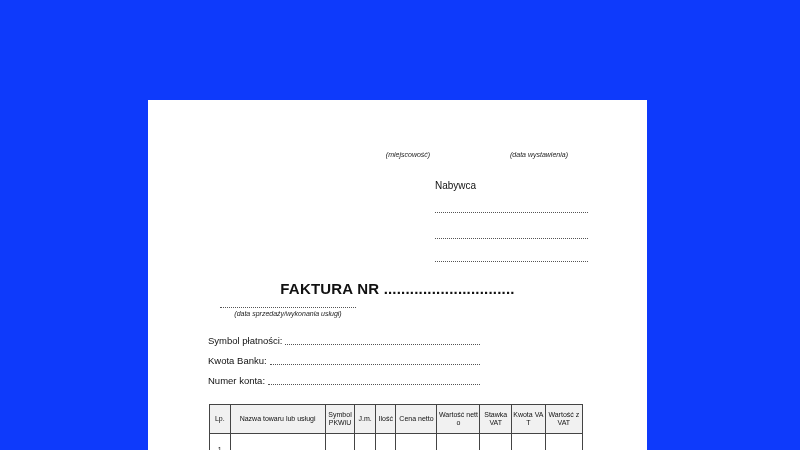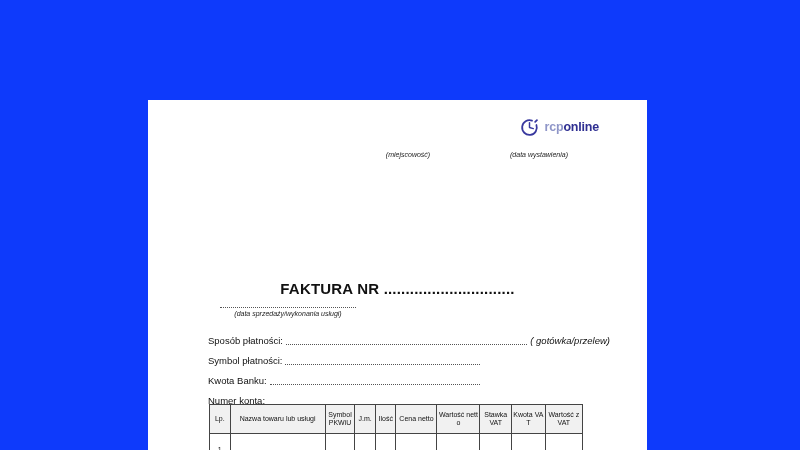--- a/index.html
+++ b/index.html
@@ -61,54 +61,45 @@
   .items th, .items td { border:1px solid #444; text-align:center; vertical-align:middle; }
   .items th { background:#f1f1f1; font-weight:normal; padding:2px 1px;
     word-break:break-all; line-height:1.2; height:24px; }
   .items td { height:28px; padding:1px; }
 </style>
 </head>
 <body style="background: rgb(14, 58, 251);">
 
 <div class="page">
 
-  <div class="brand">
-    <span style="display:flex;">
-      <svg width="21" height="21" viewBox="0 0 20 20">
-        <path d="M 16.58 8.61 A 7 7 0 1 1 12.39 4.42" fill="none" stroke="#38389e" stroke-width="1.7" stroke-linecap="round"></path>
-        <path d="M 15.4 5.6 L 17.1 3.9" fill="none" stroke="#38389e" stroke-width="1.7" stroke-linecap="round"></path>
-        <path d="M 10 11 L 10 6.4 M 10 11 L 13.6 12" fill="none" stroke="#38389e" stroke-width="1.4" stroke-linecap="round"></path>
-      </svg>
-    </span>
-    <span class="brand-text"><span class="brand-rcp">rcp</span><span class="brand-online">online</span></span>
-  </div>
 
   <div class="dateline">
     <div class="dateline-caps">
       <span class="c1">(miejscowość)</span>
       <span class="sp"></span>
       <span class="c2">(data wystawienia)</span>
     </div>
   </div>
 
 
+  <div class="party party-right">
+    <div>Nabywca</div>
+    <div class="fill-line dotline l1"></div>
+    <div class="fill-line dotline l2"></div>
+    <div class="fill-line dotline l3"></div>
+  </div>
 
   <div class="invoice-title">FAKTURA NR ..............................</div>
 
   <div class="sale-date">
     <div class="line dotline"></div>
     <div class="cap">(data sprzedaży/wykonania usługi)</div>
   </div>
 
   <div class="payment">
-    <div class="pay-row">
-      <span class="label">Sposób płatności:</span>
-      <span class="dots dotline"></span>
-      <span class="hint">( gotówka/przelew)</span>
-    </div>
     <div class="pay-row short">
       <span class="label">Symbol płatności:</span>
       <span class="dots dotline"></span>
     </div>
     <div class="pay-row short">
       <span class="label">Kwota Banku:</span>
       <span class="dots dotline"></span>
     </div>
     <div class="pay-row short">
       <span class="label">Numer konta:</span>

